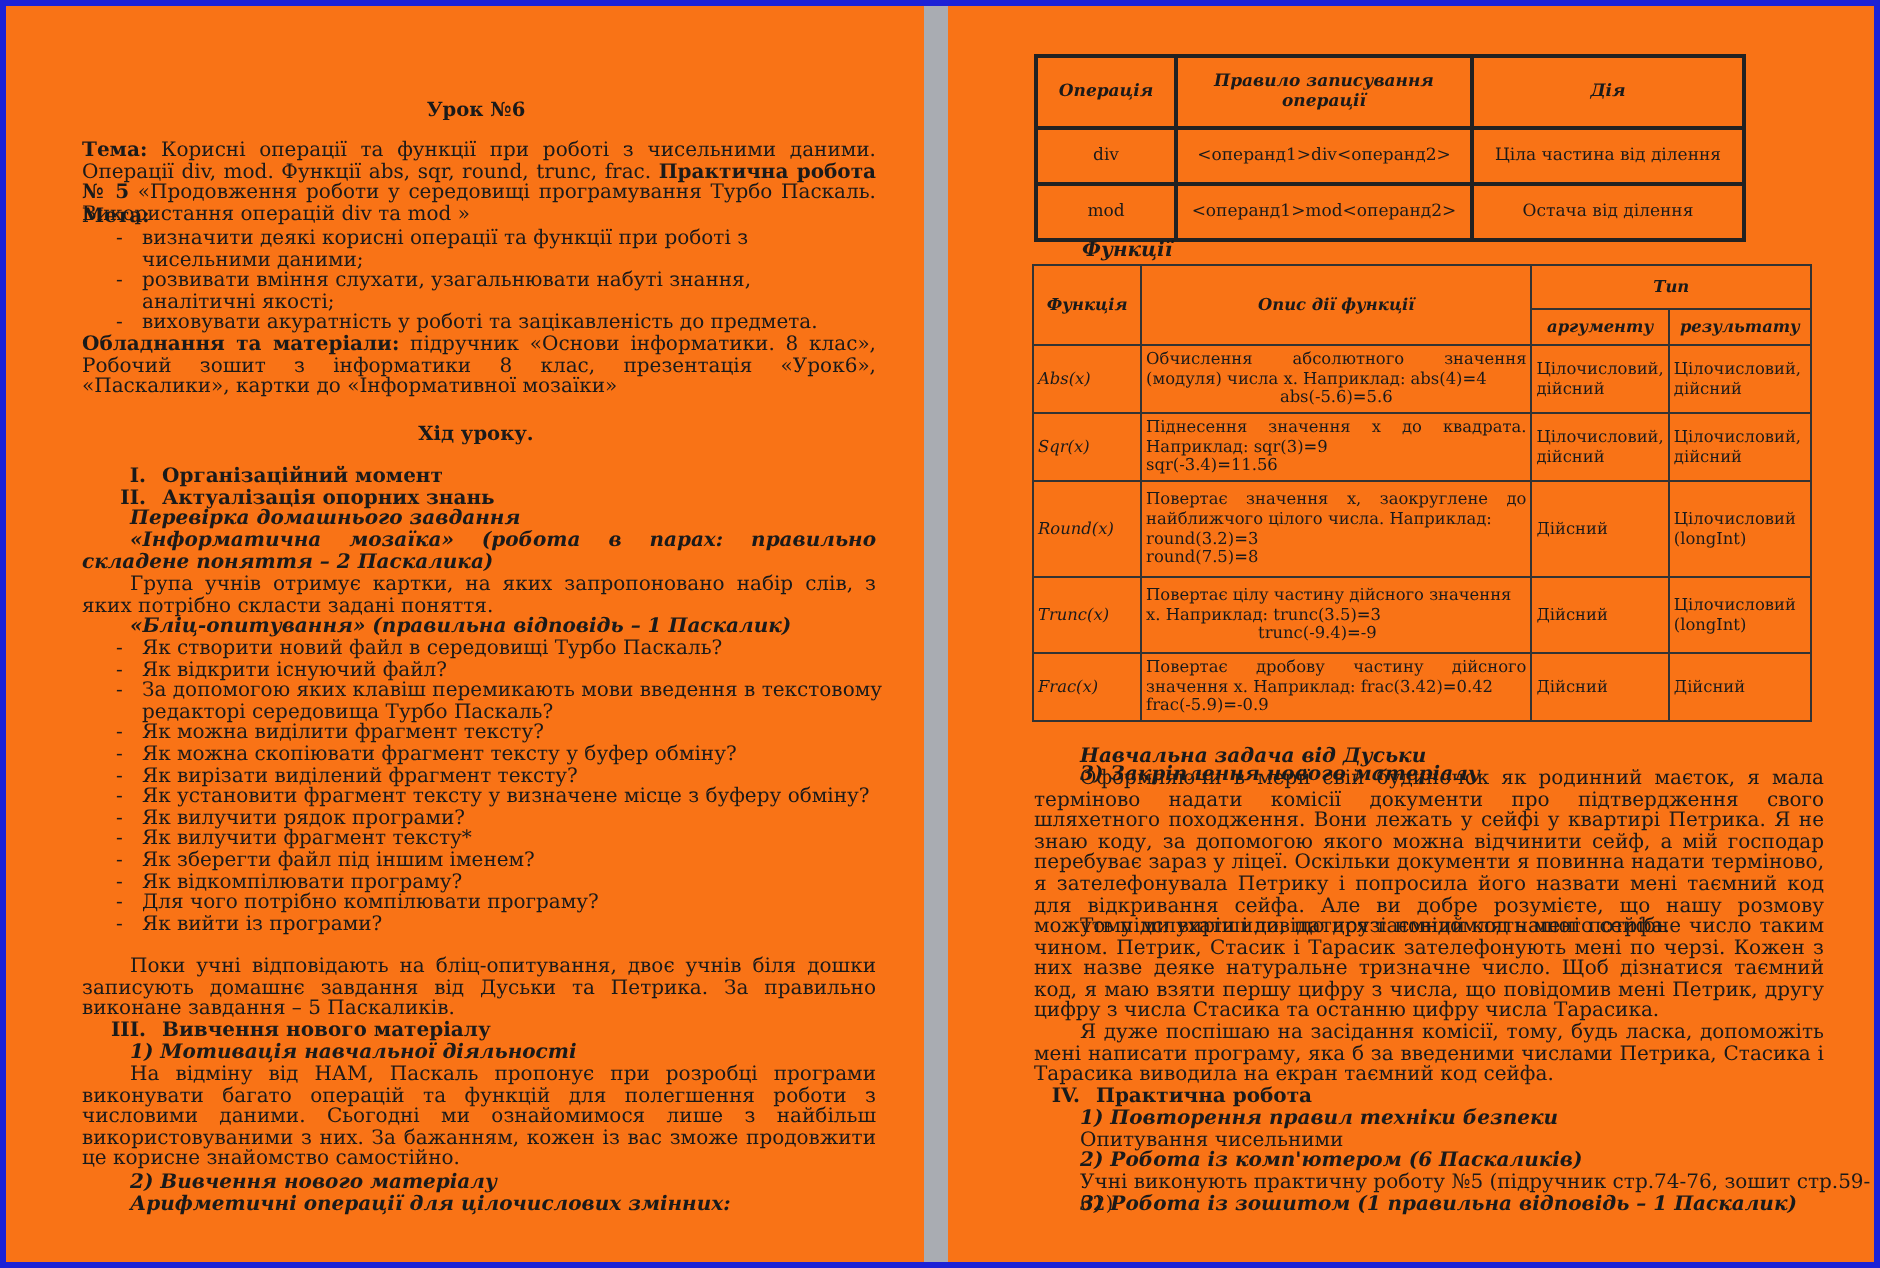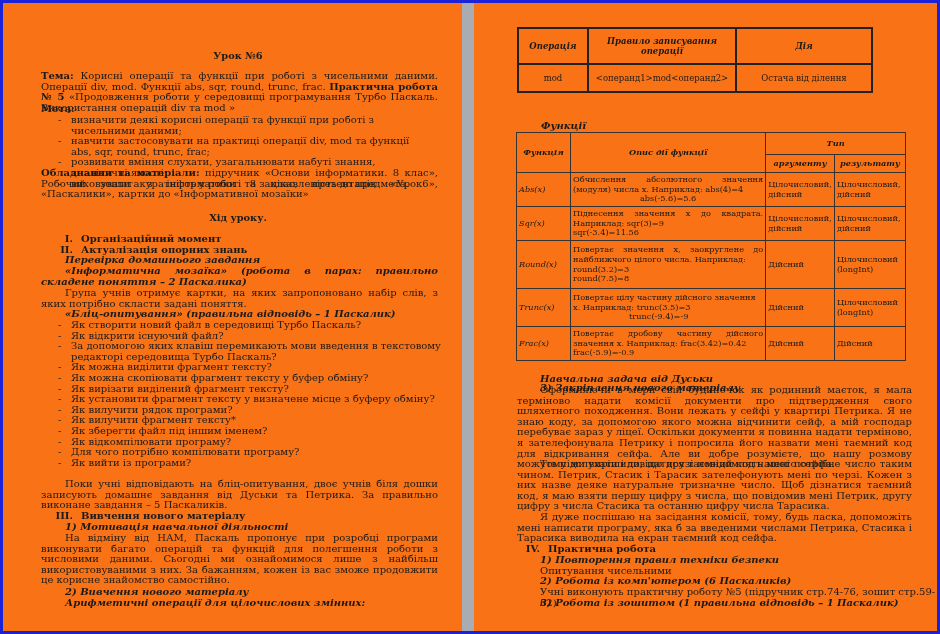--- a/index.html
+++ b/index.html
@@ -48,21 +48,20 @@
   <div class="page page-left">
     <div class="lesson-title">Урок №6</div>
 
     <div class="block txt justify" style="top:68px;">
       <span class="b">Тема:</span><span> Корисні операції та функції при роботі з чисельними даними. Операції div, mod. Функції abs, sqr, round, trunc, frac. </span><span class="b">Практична робота № 5</span><span> «Продовження роботи у середовищі програмування Турбо Паскаль. Використання операцій div та mod »</span>
     </div>
 
     <div class="block txt b" style="top:101px;">Мета:</div>
     <ul class="dash block txt" style="top:112px; width:385px;">
       <li>визначити деякі корисні операції та функції при роботі з чисельними даними;</li>
-      <li>навчити застосовувати на практиці операції div, mod та функції abs, sqr, round, trunc, frac;</li>
       <li>розвивати вміння слухати, узагальнювати набуті знання, аналітичні якості;</li>
       <li>виховувати акуратність у роботі та зацікавленість до предмета.</li>
     </ul>
 
     <div class="block txt justify" style="top:165px;">
       <span class="b">Обладнання та матеріали:</span><span> підручник «Основи інформатики. 8 клас», Робочий зошит з інформатики 8 клас, презентація «Урок6», «Паскалики», картки до «Інформативної мозаїки»</span>
     </div>
 
     <div class="lesson-title" style="top:209px;">Хід уроку.</div>
 
@@ -109,20 +108,25 @@
 
   <div class="page page-right">
     <table class="ops" style="left:43px; top:24px; width:356px;">
       <tbody>
           <tr style="height:36px;">
         <th style="width:70px;">Операція</th>
         <th style="width:148px;">Правило записування операції</th>
         <th>Дія</th>
       </tr>
       <tr style="height:28px;">
+        <td>div</td>
+        <td>&lt;операнд1&gt;div&lt;операнд2&gt;</td>
+        <td>Ціла частина від ділення</td>
+      </tr>
+      <tr style="height:28px;">
         <td>mod</td>
         <td>&lt;операнд1&gt;mod&lt;операнд2&gt;</td>
         <td>Остача від ділення</td>
       </tr>
     </tbody>
       </table>
 
     <div class="abs txt bi" style="left:67px; top:118px;">Функції</div>
 
     <table class="fn" style="left:42px; top:129px; width:390px;">

